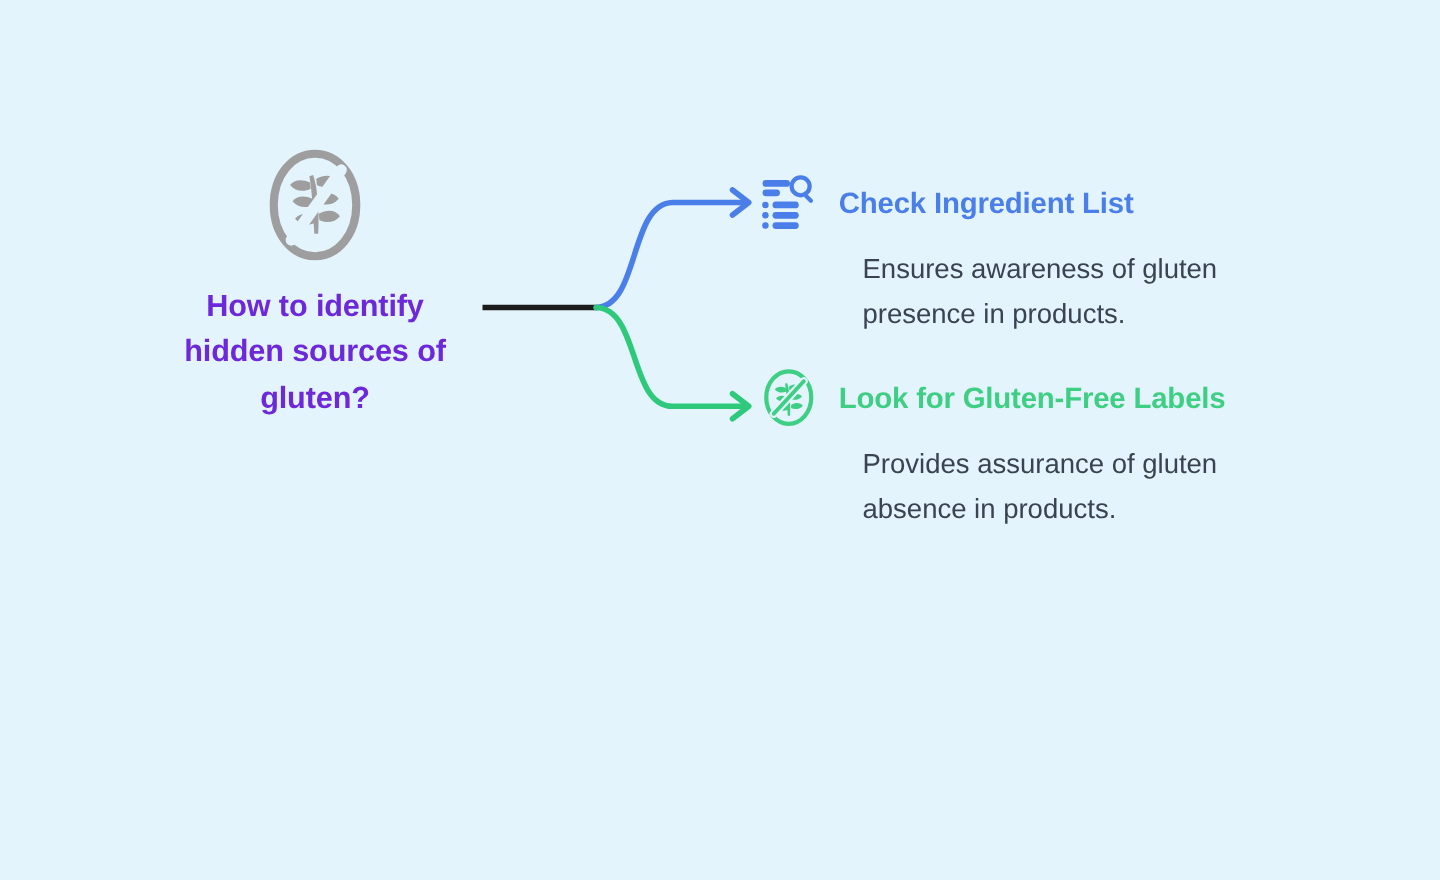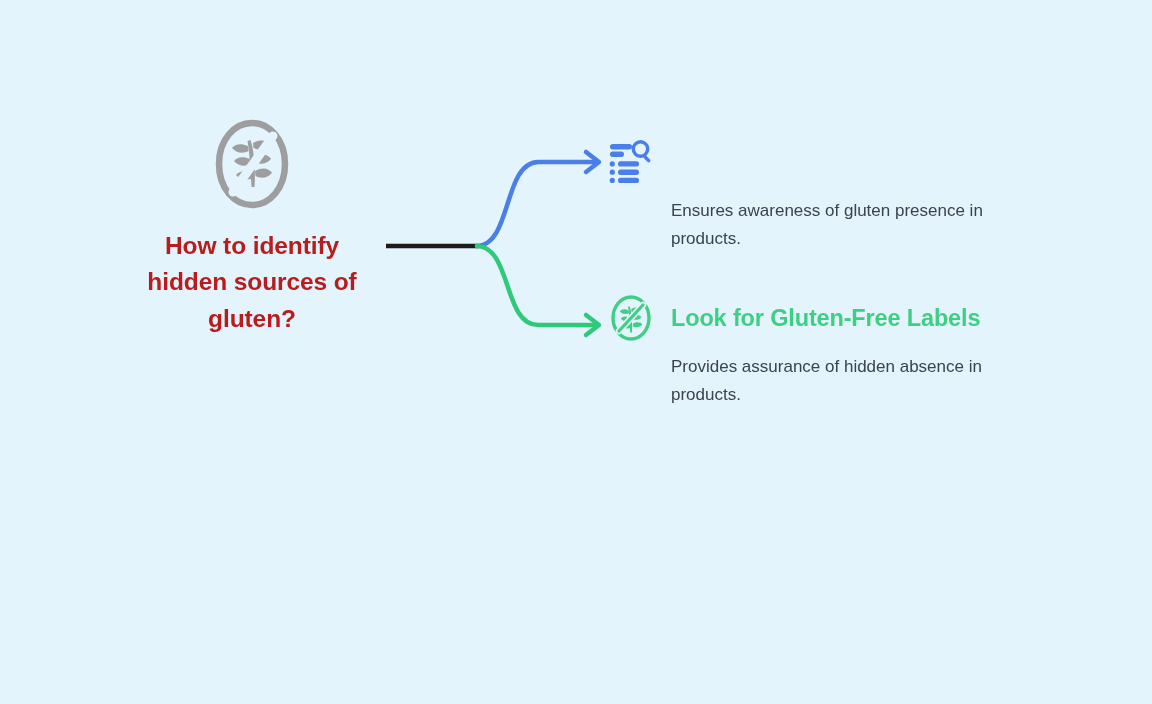--- a/index.html
+++ b/index.html
@@ -35,21 +35,21 @@
   .root-icon {
     width: 78px;
     height: 92px;
     display: block;
   }
   .root-label {
     margin-top: 18px;
     font-size: 24.5px;
     font-weight: bold;
     line-height: 1.48;
-    color: #b91c1c;
+    color: #6d28d9;
     text-align: center;
     letter-spacing: -0.1px;
   }
 
   
   #connectors {
     position: absolute;
     left: 0;
     top: 0;
     width: 1152px;
@@ -73,23 +73,23 @@
     display: block;
   }
   .branch-title {
     margin-left: 17px;
     font-size: 23.5px;
     font-weight: bold;
     letter-spacing: -0.15px;
     white-space: nowrap;
   }
   .branch-body {
-    margin-left: 63px;
+    margin-left: 82px;
     margin-top: 11px;
-    font-size: 17px;
+    font-size: 22px;
     line-height: 1.62;
     color: #3a4350;
     max-width: 320px;
   }
 
   .branch-1 { left: 608px; top: 138px; }
   .branch-2 { left: 608px; top: 294px; }
 </style>
 </head>
 <body>
@@ -141,20 +141,21 @@
           <rect x="37.2" y="15.5" width="3.4" height="8.6" rx="1.7" transform="rotate(-45 38.9 19.8)"></rect>
 
           <circle cx="4.3" cy="24.9" r="2.6"></circle>
           <rect x="10" y="22.2" width="21" height="5.4" rx="2.7"></rect>
           <circle cx="4.3" cy="33.2" r="2.6"></circle>
           <rect x="10" y="30.5" width="21" height="5.4" rx="2.7"></rect>
           <circle cx="4.3" cy="41.4" r="2.6"></circle>
           <rect x="10" y="38.7" width="21" height="5.4" rx="2.7"></rect>
         </g>
       </svg>
+      <div class="branch-title" style="color:#4a7ee8">Check Ingredient List</div>
     </div>
     <div class="branch-body">Ensures awareness of gluten presence in products.</div>
   </div>
 
   <div class="branch branch-2">
     <div class="branch-head">
       <svg class="branch-icon" viewBox="0 0 46 46" xmlns="http://www.w3.org/2000/svg">
 
         <ellipse cx="23" cy="23" rx="18" ry="21" fill="none" stroke="#3ecf84" stroke-width="3.4"></ellipse>
         <g fill="#3ecf84">
@@ -168,16 +169,16 @@
           <path d="M23.4,13.9 C27.2,11.7 31,12.3 32.7,14.8 C30.4,17.6 26.3,18.2 23.2,16.6 Z"></path>
           <path d="M24.2,21.3 C28,19.1 31.8,19.7 33.5,22.2 C31.2,25 27.1,25.6 24,24 Z"></path>
           <path d="M25,28.7 C28.8,26.5 32.6,27.1 34.3,29.6 C32,32.4 27.9,33 24.8,31.4 Z"></path>
         </g>
 
         <line x1="11" y1="36" x2="35" y2="10" stroke="#e4f4fd" stroke-width="6.5" stroke-linecap="round"></line>
         <line x1="11" y1="36" x2="35" y2="10" stroke="#3ecf84" stroke-width="3.2" stroke-linecap="round"></line>
       </svg>
       <div class="branch-title" style="color:#3ecf84">Look for Gluten-Free Labels</div>
     </div>
-    <div class="branch-body">Provides assurance of hidden absence in products.</div>
+    <div class="branch-body">Provides assurance of gluten absence in products.</div>
   </div>
 
 </div>
 
 </body></html>

